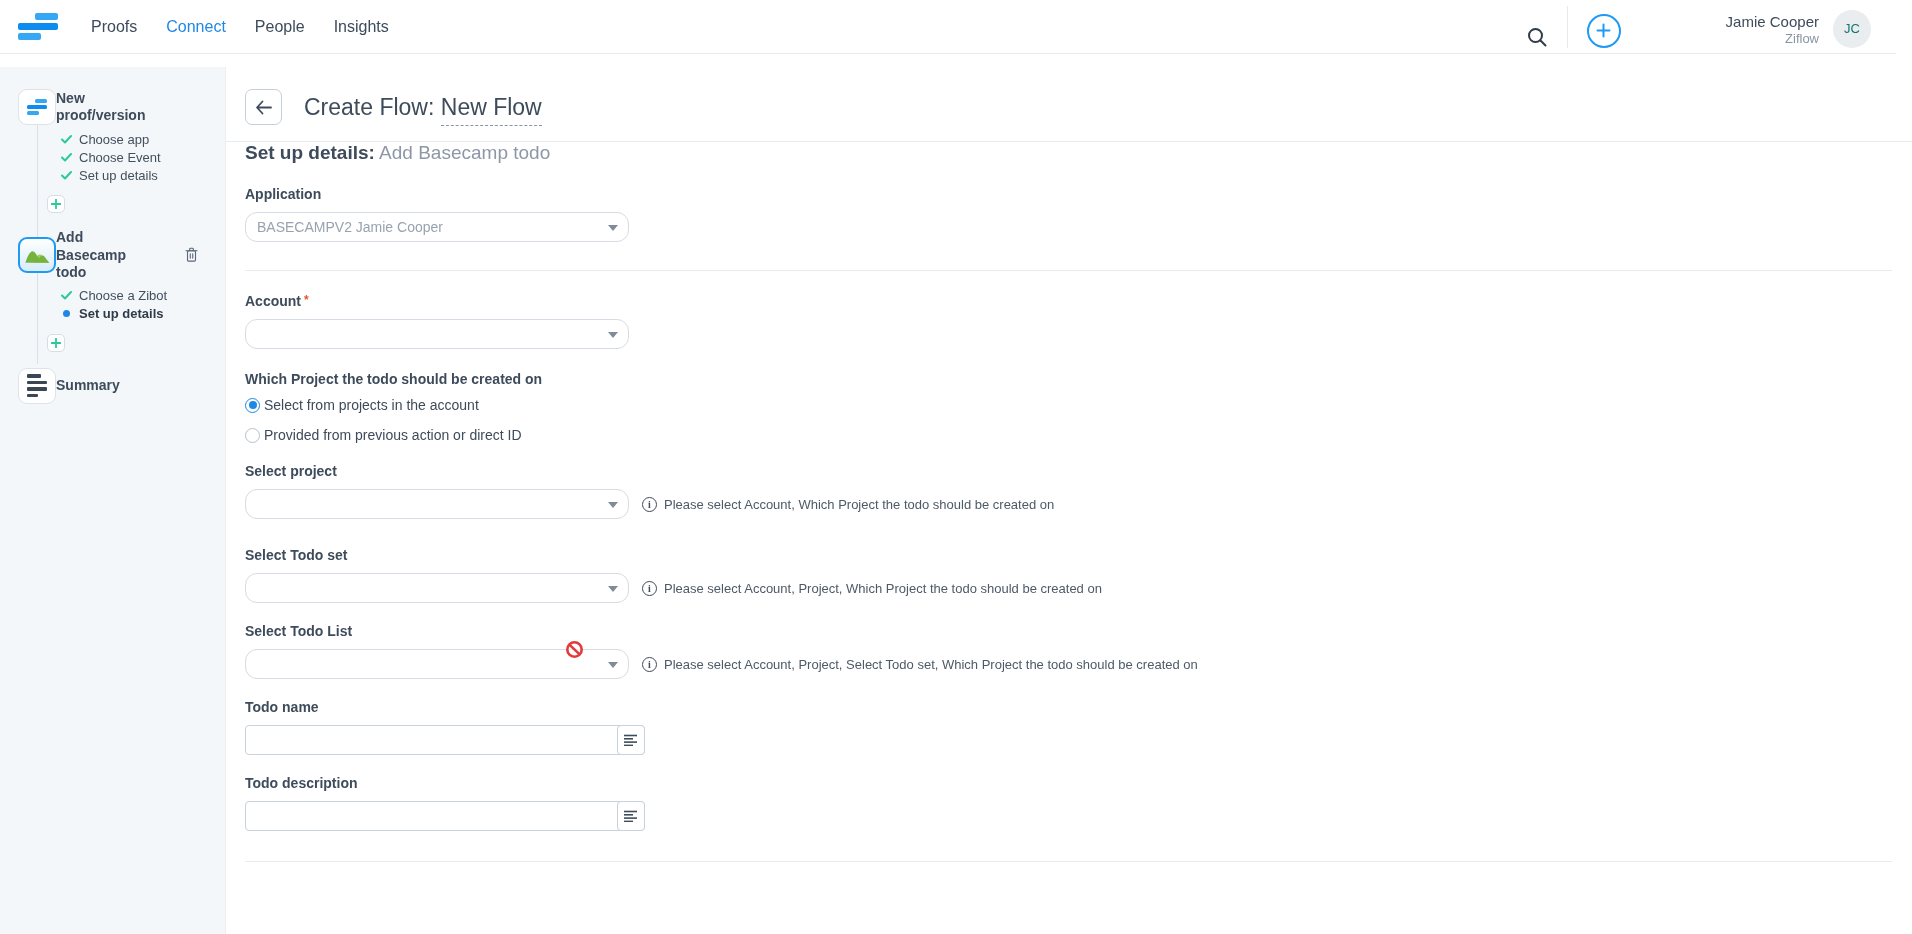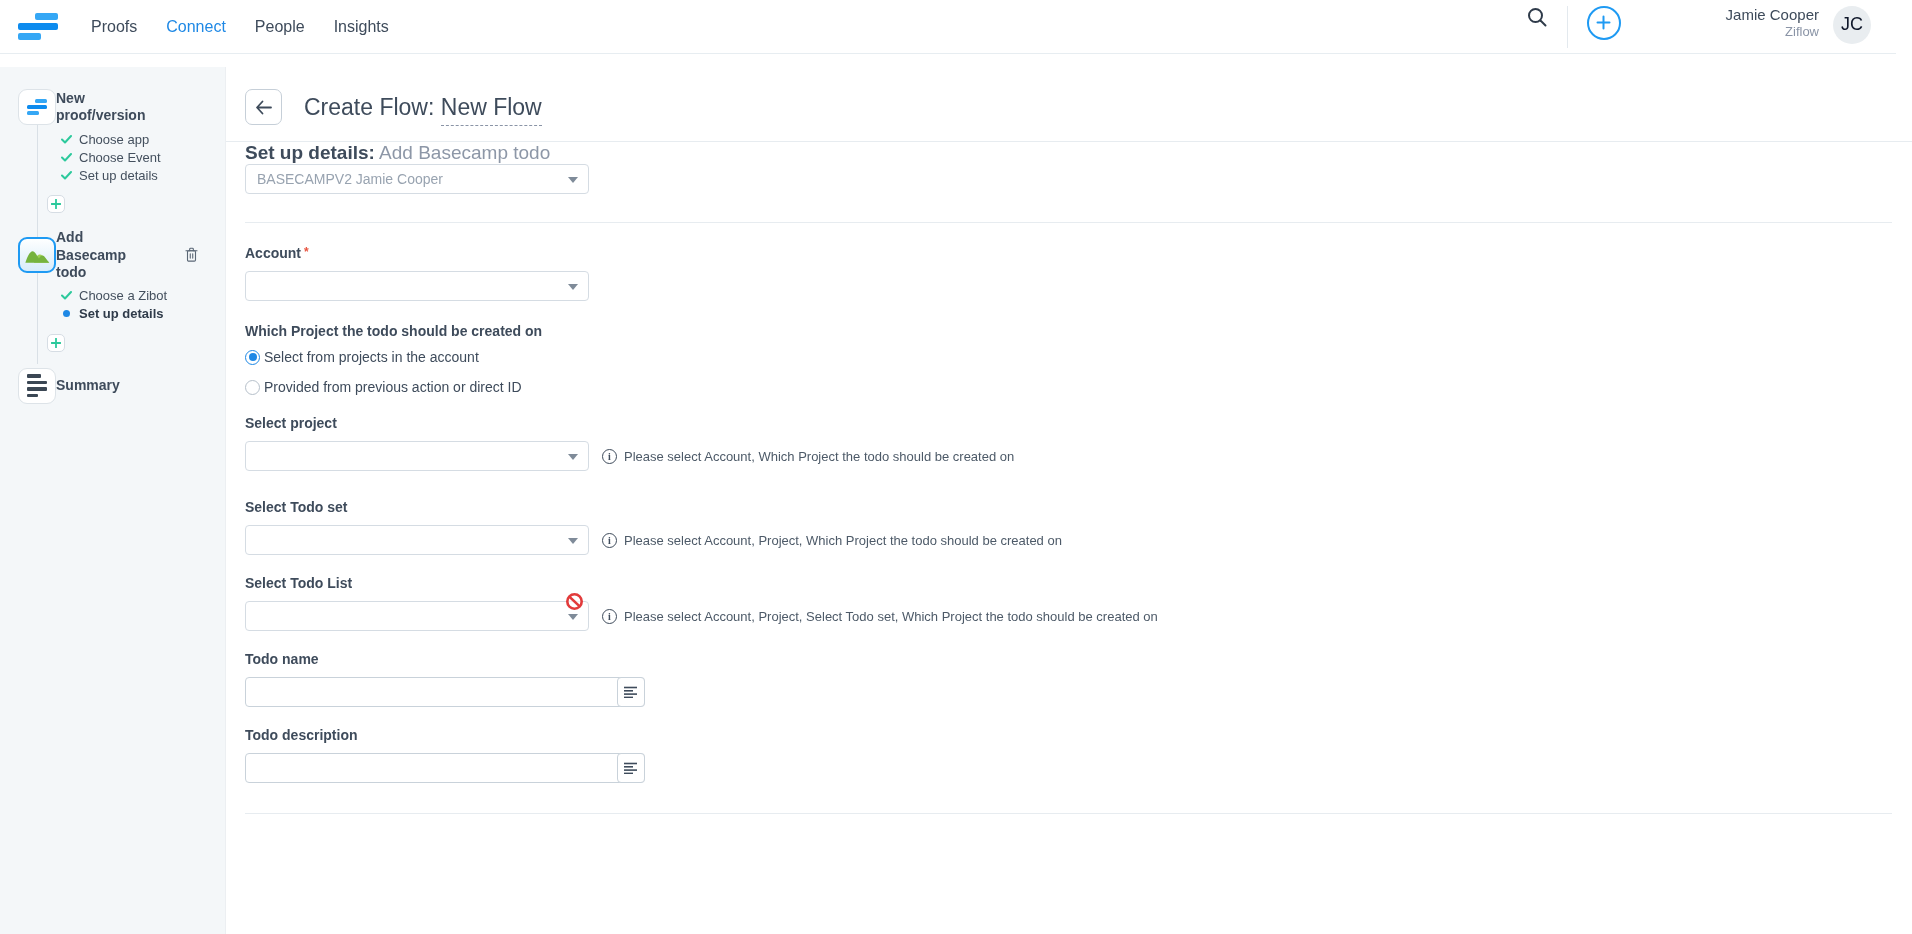--- a/index.html
+++ b/index.html
@@ -10,30 +10,30 @@
   .topnav { position:absolute; left:0; top:0; right:16px; height:54px; background:#fff;
     border-bottom:1px solid #e7edf1; display:flex; align-items:center; z-index:5; }
   .z-logo { width:40px; margin-left:18px; display:flex; flex-direction:column; gap:3px; cursor:pointer; }
   .z-logo .b { height:7px; border-radius:2px; }
   .z-logo .b1 { width:58%; margin-left:42%; background:#35a7f5; }
   .z-logo .b2 { width:100%; background:#0d8bee; }
   .z-logo .b3 { width:58%; background:#35a7f5; }
   .navlinks { display:flex; align-items:center; gap:29px; margin-left:33px; }
   .navlink { font-size:16px; color:#3e4b5b; text-decoration:none; cursor:pointer; }
   .navlink.active { color:#1e88e5; }
-  .nav-right { margin-left:auto; display:flex; align-items:flex-start; padding-right:25px; }
+  .nav-right { margin-left:auto; display:flex; align-items:flex-end; padding-right:25px; }
   .search-btn { display:flex; align-items:center; cursor:pointer; }
   .nav-vdiv { width:1px; height:42px; background:#e3e9ee; margin:0 19px; }
   .plus-circle { width:34px; height:34px; border:2px solid #1e9af3; border-radius:50%;
     display:flex; align-items:center; justify-content:center; cursor:pointer; background:#fff; }
   .user-meta { margin-left:105px; text-align:right; line-height:1.25; }
   .user-name { font-size:15px; color:#3e4b5b; }
   .user-org { font-size:13px; color:#8a94a6; }
-  .avatar { width:38px; height:38px; border-radius:50%; background:#e9edf0; color:#0f172a;
-    font-size:18px; display:flex; align-items:center; justify-content:center; margin-left:14px; cursor:pointer; }
+  .avatar { width:38px; height:38px; border-radius:50%; background:#e9edf0; color:#0f766e;
+    font-size:13px; display:flex; align-items:center; justify-content:center; margin-left:14px; cursor:pointer; }
 
   
   .sidebar { position:absolute; left:0; top:67px; bottom:0; width:226px; background:#f4f7f9;
     border-right:1px solid #eceff2; padding:22px 0 0 18px; }
   .connector { position:absolute; left:37px; top:45px; width:1px; height:252px; background:#d9e0e6; }
   .step-head { display:flex; align-items:center; position:relative; z-index:1; }
   .step-box { width:38px; height:36px; background:#fff; border:1px solid #dde3e8; border-radius:9px;
     display:flex; align-items:center; justify-content:center; flex-shrink:0; cursor:pointer; }
   .step-box.active { border:2px solid #1e9af3; }
   .step-title { font-size:14px; font-weight:bold; color:#3e4b5b; max-width:100px; line-height:1.25; }
@@ -66,21 +66,21 @@
   .flow-name { border-bottom:1px dashed #8a94a6; padding-bottom:5px; cursor:text; }
   .divider { height:1px; background:#e7ecf0; }
   .d1 { margin:16px -20px 0 -19px; }
   .d2 { margin-top:28px; }
   .d3 { margin-top:30px; }
   .section-title { margin-top:0; font-size:19px; }
   .section-prefix { font-weight:bold; color:#3e4b5b; }
   .section-name { color:#8d97a7; }
   .form-label { font-size:14px; font-weight:bold; color:#3e4b5b; margin:22px 0 10px; }
   .req { color:#e8533f; font-size:12px; vertical-align:top; margin-left:3px; }
-  .select { width:344px; height:30px; border:1px solid #d5dce3; border-radius:4px; background:#fff;
+  .select { width:384px; height:30px; border:1px solid #d5dce3; border-radius:12px; background:#fff;
     position:relative; display:flex; align-items:center; padding:0 26px 0 11px; cursor:pointer; }
   .select-value { font-size:14px; color:#98a3b0; white-space:nowrap; overflow:hidden; }
   .caret { position:absolute; right:10px; top:12px; width:0; height:0;
     border-left:5px solid transparent; border-right:5px solid transparent; border-top:6px solid #7f8b99; }
   .radio-row { display:flex; align-items:center; gap:4px; margin-top:14px; cursor:pointer; }
   .radio { width:15px; height:15px; border-radius:50%; flex-shrink:0; }
   .radio.on { border:1px solid #1e88e5; display:flex; align-items:center; justify-content:center; }
   .radio.on .rd { width:8px; height:8px; border-radius:50%; background:#1e88e5; }
   .radio.off { border:1px solid #b6c0ca; }
   .radio-label { font-size:14px; color:#3e4b5b; }
@@ -245,20 +245,21 @@
     </div>
   </div>
 
   <div class="divider d1"></div>
 
   <div class="section-title">
     <span class="section-prefix">Set up details:</span>
     <span class="section-name">Add Basecamp todo</span>
   </div>
 
+  <div class="form-label">Application</div>
   <div class="select">
     <span class="select-value">BASECAMPV2 Jamie Cooper</span>
     <span class="caret"></span>
   </div>
 
   <div class="divider d2"></div>
 
   <div class="form-label">
     <span>Account</span><span class="req">*</span>
   </div>

